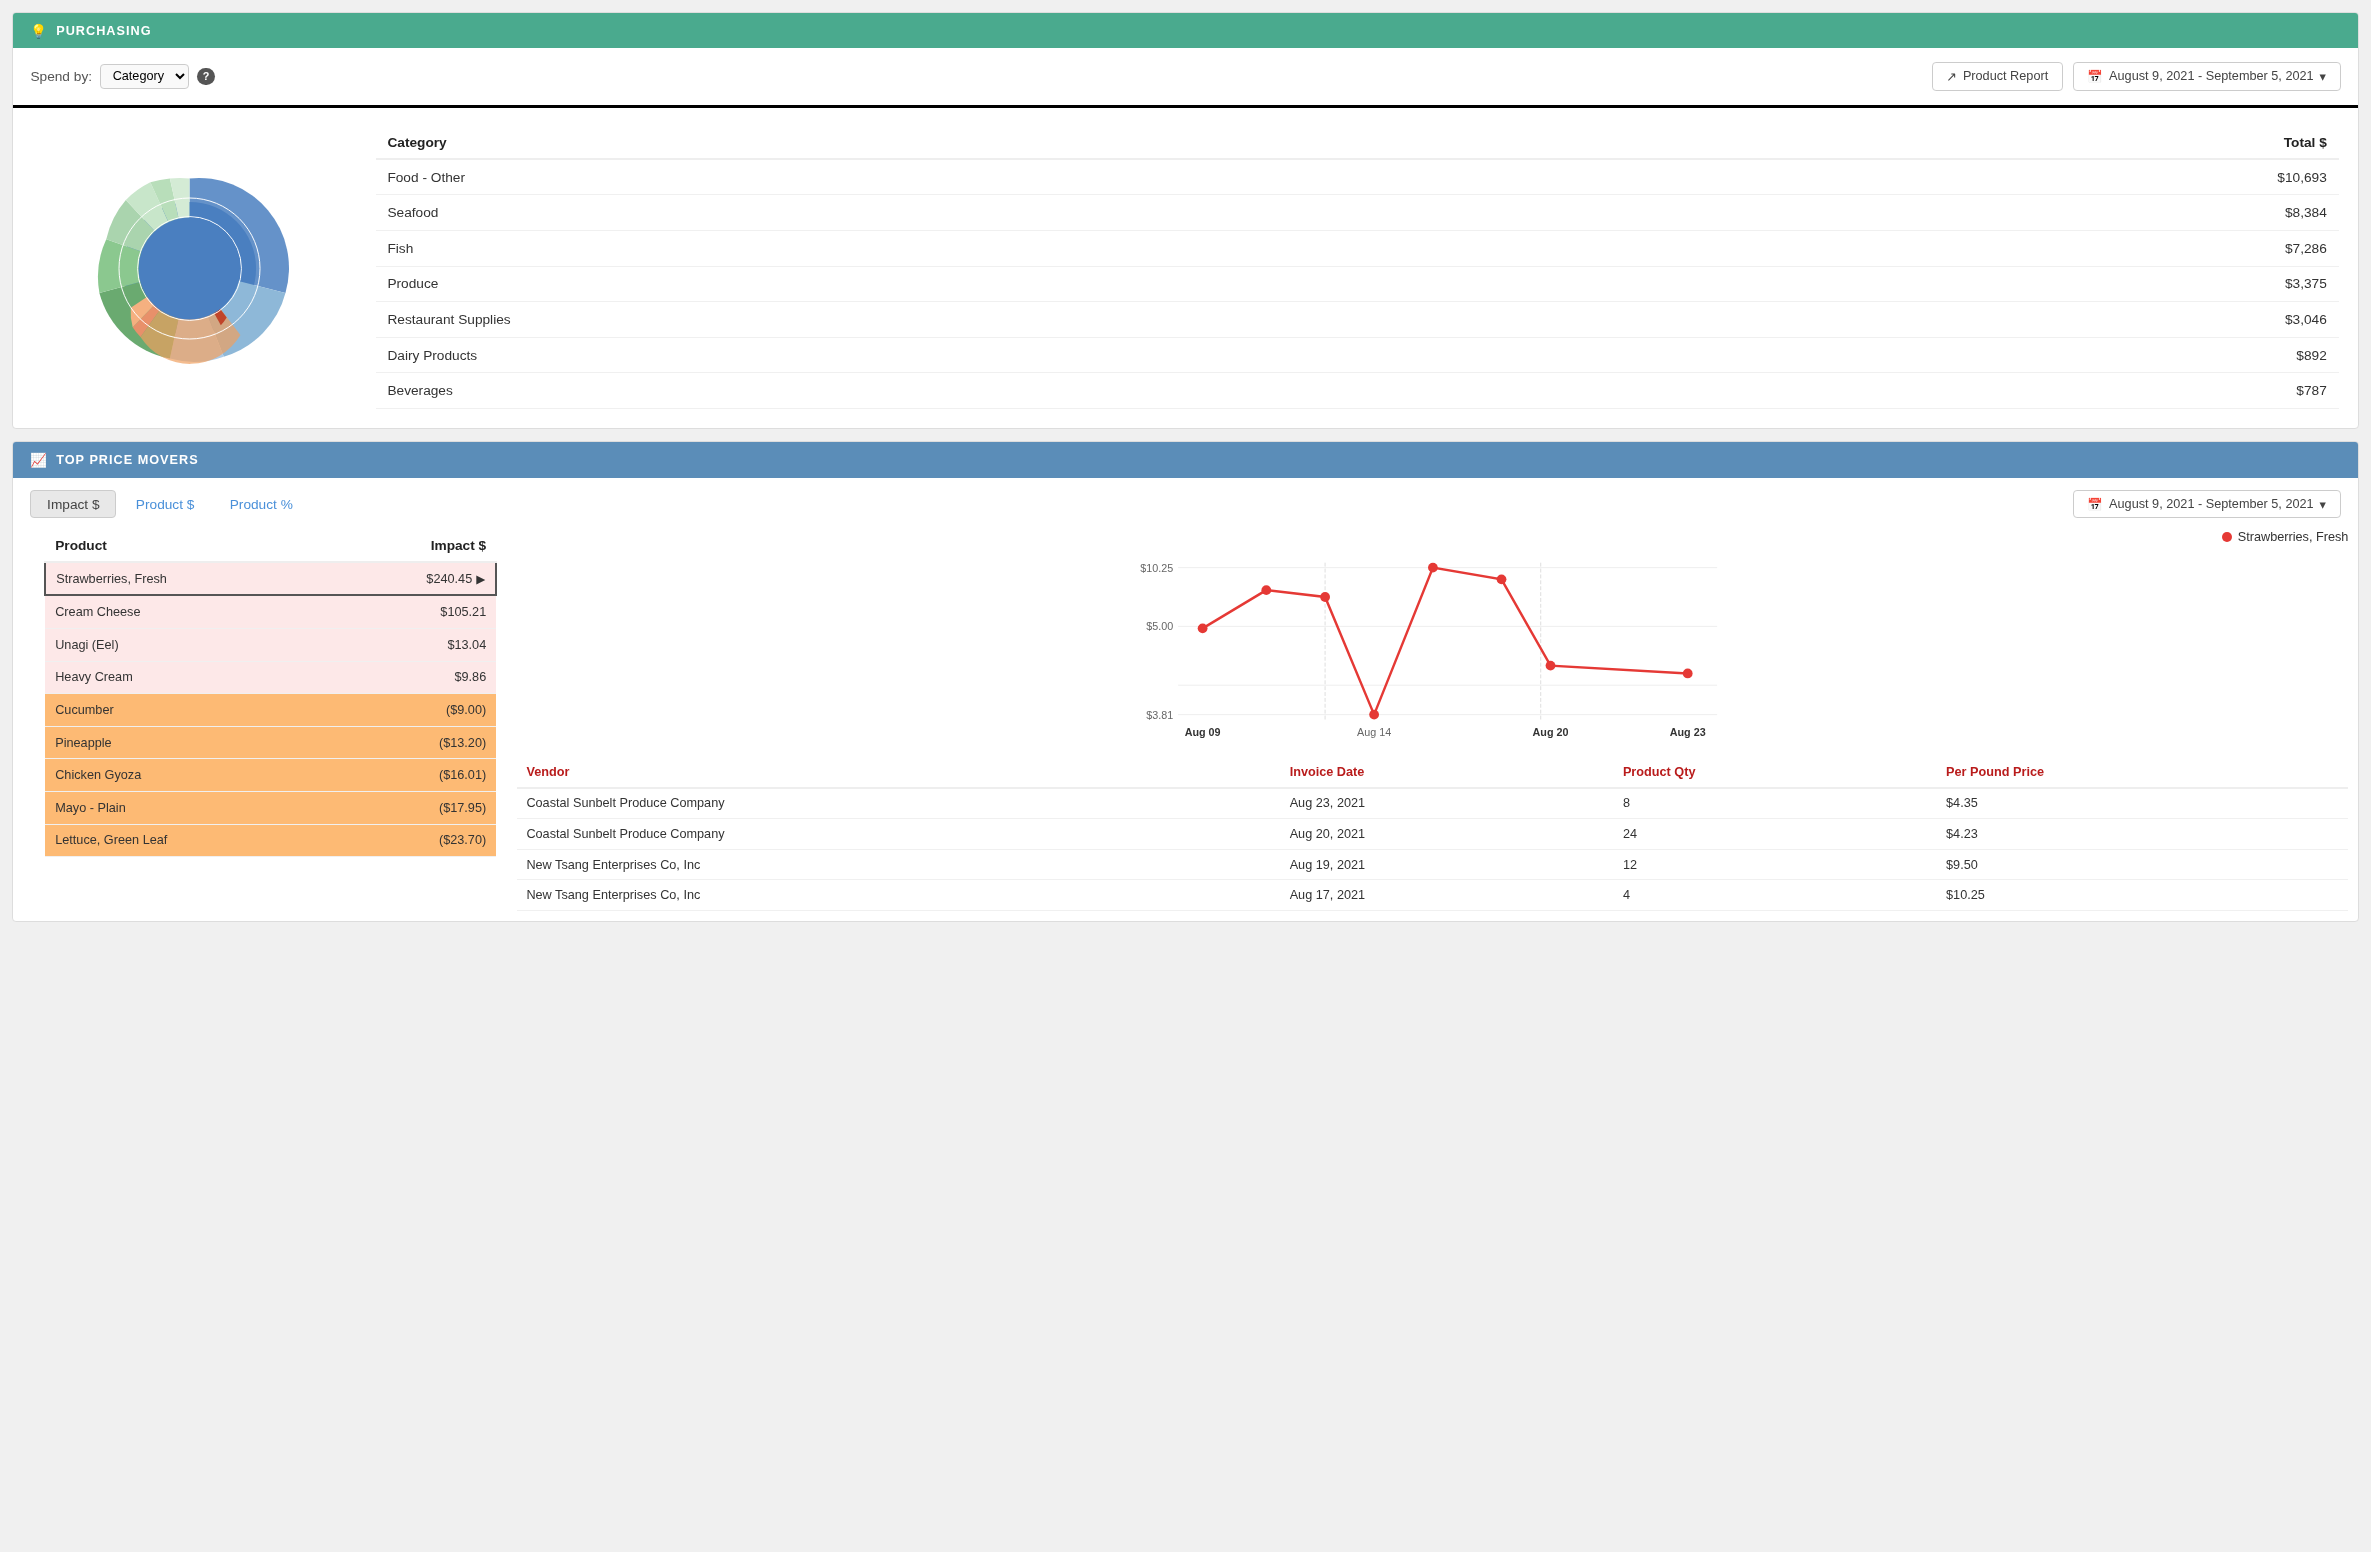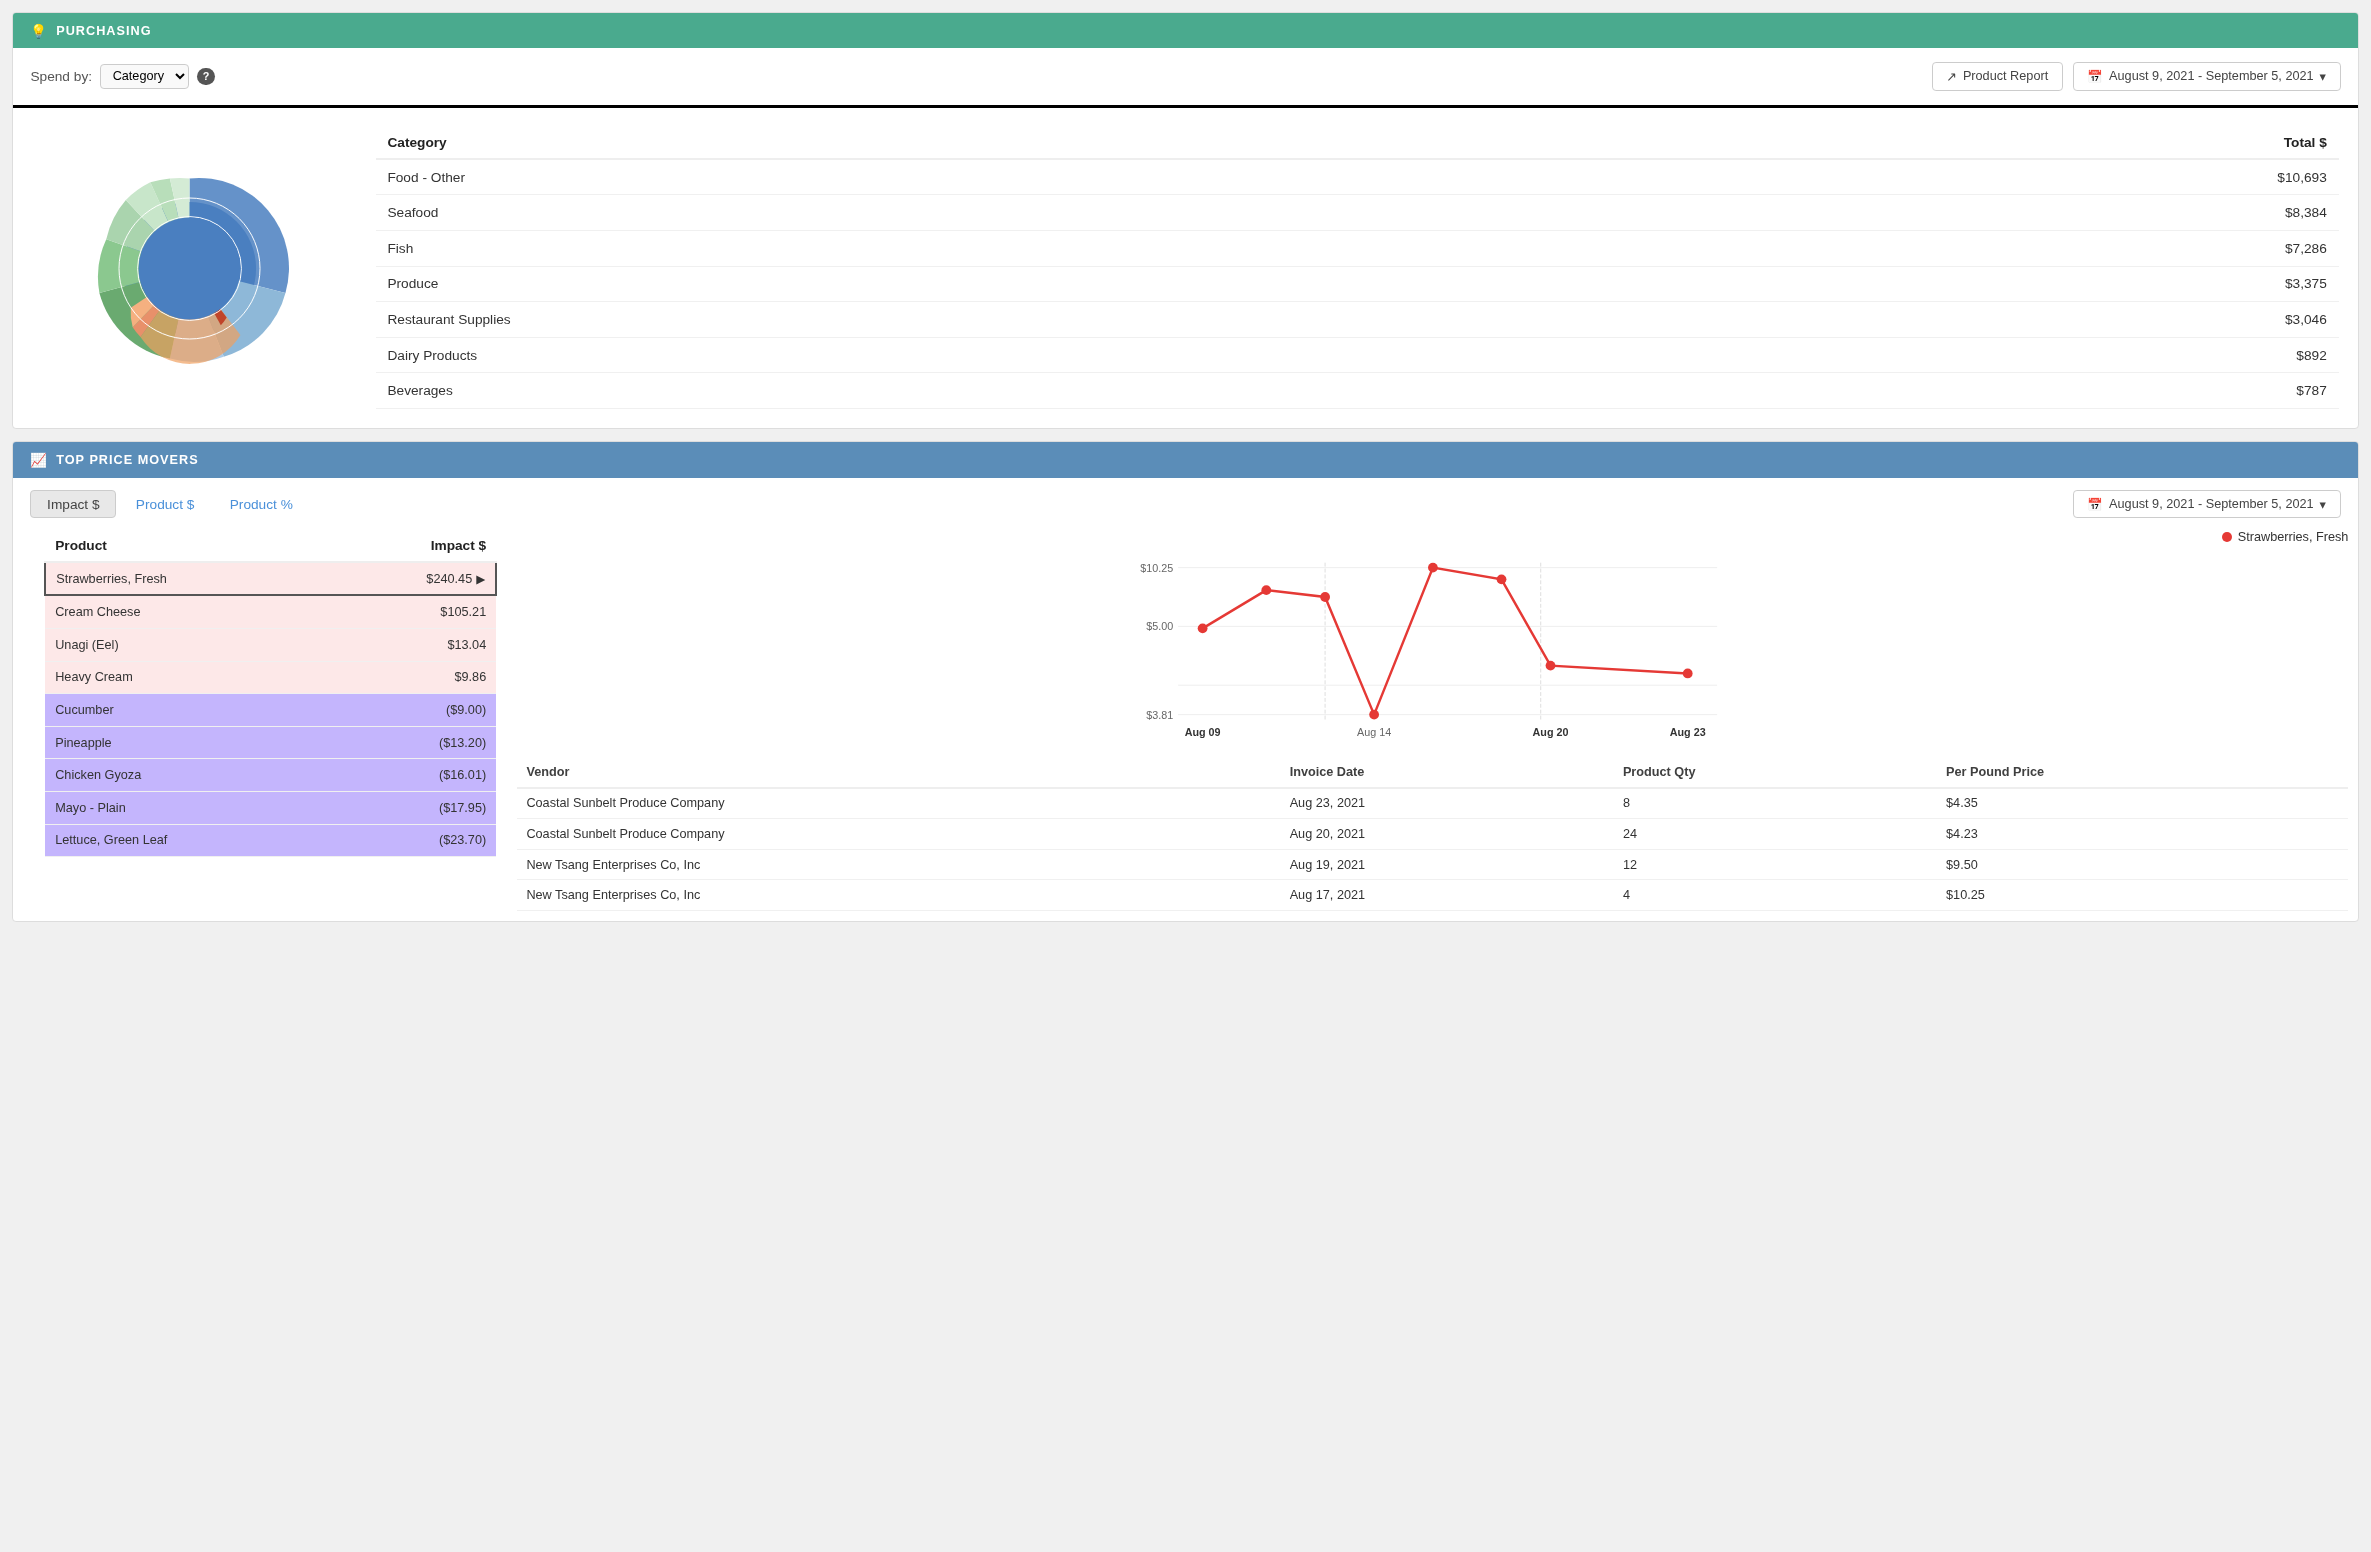--- a/index.html
+++ b/index.html
@@ -82,36 +82,36 @@
     .movers-table { width: 100%; border-collapse: collapse; }
     .movers-table th {
       text-align: left; padding: 7.8px 9.8px; font-weight: 700; font-size: 13.7px;
       border-bottom: 2px solid #eee; color: #222;
     }
     .movers-table th.right { text-align: right; }
     .movers-table td { padding: 8.8px 9.8px; font-size: 12.7px; border-bottom: 1px solid #f0f0f0; }
     .movers-table td.right { text-align: right; }
     .row-selected { border: 2px solid #555; }
     .row-pos { background: #fde8e8; }
-    .row-neg { background: #c4b5fd; }
+    .row-neg { background: #fdba74; }
     .arrow-indicator {
       display: inline-block; margin-left: 3.9px; color: #333;
       font-size: 11.8px;
     }
 
     
     .chart-container { position: relative; }
     .chart-legend { display: flex; align-items: center; justify-content: flex-end; font-size: 12.7px; margin-bottom: 3.9px; gap: 5.9px; }
     .legend-dot { width: 9.8px; height: 9.8px; border-radius: 50%; background: #e53935; }
 
     
     .vendor-table { width: 100%; border-collapse: collapse; margin-top: 9.8px; }
     .vendor-table th {
       text-align: left; padding: 7.8px 9.8px; font-weight: 600; font-size: 12.7px;
-      border-bottom: 2px solid #eee; color: #404040;
+      border-bottom: 2px solid #eee; color: #b91c1c;
     }
     .vendor-table td { padding: 7.8px 9.8px; font-size: 12.7px; border-bottom: 1px solid #f0f0f0; }
 
     
     .table-area::-webkit-scrollbar { width: 5.9px; }
     .table-area::-webkit-scrollbar-thumb { background: #ccc; border-radius: 2.9px; }
 
     
     .donut-svg { width: 235px; height: 235px; }
   </style>

